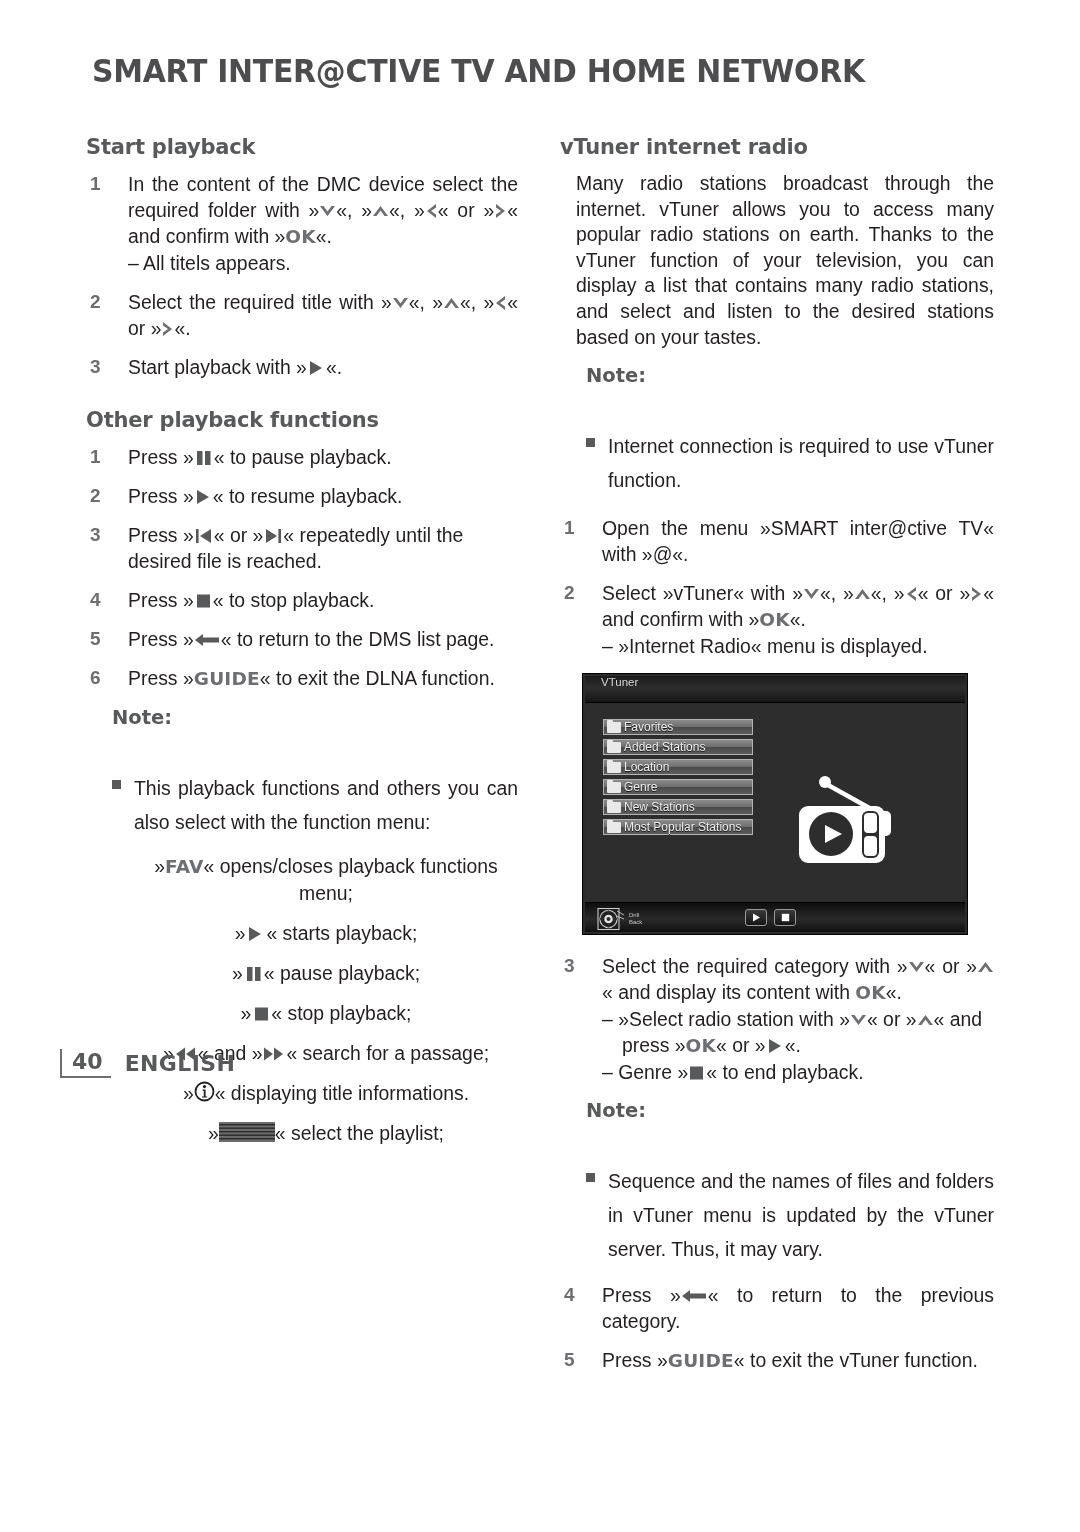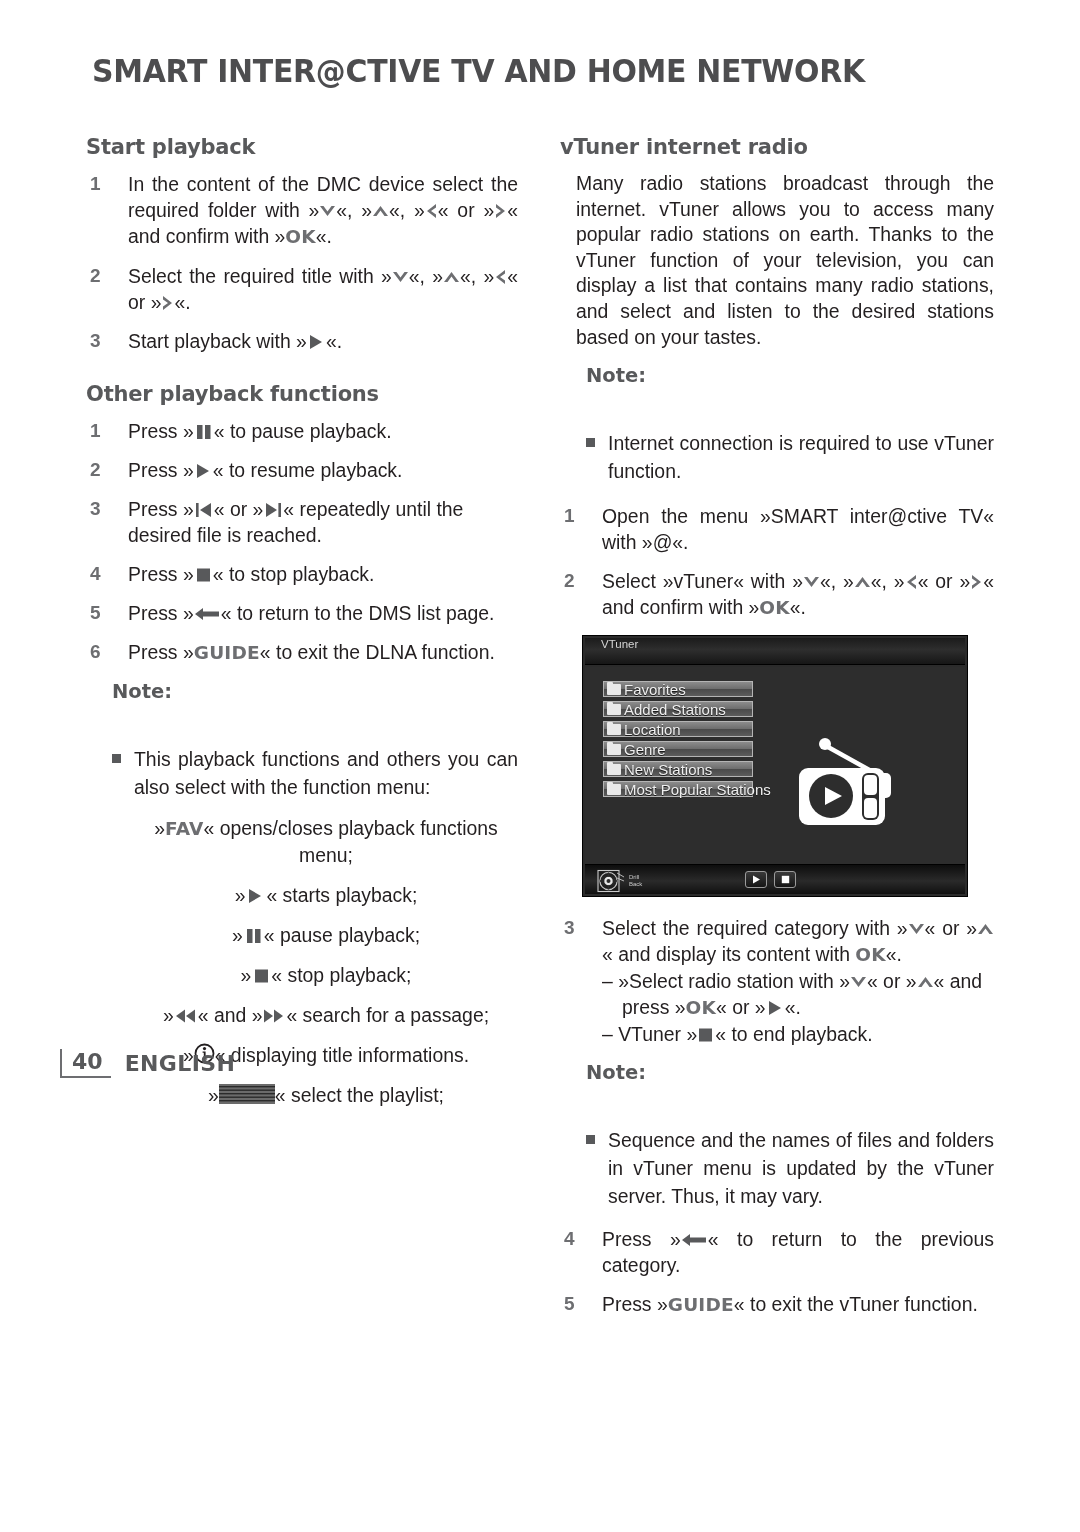--- a/index.html
+++ b/index.html
@@ -92,21 +92,21 @@
   .note { margin: 14px 0 6px 0; padding-left: 26px; }
   .note .note-title {
     font-size: 19.5px; font-weight: bold; color:#58595b;
     font-family: "DejaVu Sans", sans-serif;
     margin-bottom: 2px;
   }
   .note .bullet-line {
     position: relative;
     padding-left: 22px;
     font-size: 19.4px;
-    line-height: 28px;
+    line-height: 34px;
     text-align: justify;
     margin-top: 42px;
   }
   .note .bullet-line .sq {
     position:absolute; left:0; top:9px;
     width: 9px; height: 9px; background: #58595b; display:inline-block;
   }
   .note .plain-line {
     padding-left: 22px;
     font-size: 19.4px;
@@ -164,21 +164,21 @@
     width: 14px; height: 11px; margin-right: 3px; flex:0 0 auto;
     background: #e9e9e9;
     border-radius: 1px;
     position: relative;
   }
   .tv-folder::before{
     content:""; position:absolute; left:0; top:-2px; width:6px; height:3px;
     background:#e9e9e9; border-radius:1px 1px 0 0;
   }
   .tv-item-label {
-    font-size: 15px; color: #efefef; white-space: nowrap;
+    font-size: 12px; color: #efefef; white-space: nowrap;
     font-family: "Liberation Sans", sans-serif;
     text-shadow: 0 1px 0 #1a1a1a;
   }
   .tv-radio { position:absolute; right: 52px; top: 68px; }
   .tv-bottombar {
     position:absolute; left:2px; bottom:2px; right:2px; height: 30px;
     background: linear-gradient(to bottom, #0d0d0d 0%, #2a2a2a 55%, #101010 100%);
     border-top: 1px solid #000;
   }
   .tv-drill { position:absolute; left: 12px; top: 4px; display:flex; align-items:center; }
@@ -234,20 +234,21 @@
           <span>In the content of the DMC device select the required folder with »</span><span class="ic"><svg width="17" height="15" viewBox="0 0 17 15">
                 <path d="M1 2 L8.5 12 L16 2 L12.5 2 L8.5 7.5 L4.5 2 Z" fill="#6d6e71"></path>
               </svg></span><span>«, »</span><span class="ic"><svg width="17" height="15" viewBox="0 0 17 15">
                 <path d="M1 12 L8.5 2 L16 12 L12.5 12 L8.5 6.5 L4.5 12 Z" fill="#6d6e71"></path>
               </svg></span><span>«, »</span><span class="ic"><svg width="13" height="16" viewBox="0 0 13 16">
                 <path d="M11 1 L2 8 L11 15 L11 11.5 L6 8 L11 4.5 Z" fill="#6d6e71"></path>
               </svg></span><span>« or »</span><span class="ic"><svg width="13" height="16" viewBox="0 0 13 16">
                 <path d="M2 1 L11 8 L2 15 L2 11.5 L7 8 L2 4.5 Z" fill="#6d6e71"></path>
               </svg></span><span>« and confirm with »</span><span class="kb">OK</span><span>«.</span>
         </span>
+        <span class="sub">– All titels appears.</span>
       </div>
 
       <div class="step justify">
         <span class="num">2</span>
         <span class="txt">
           <span>Select the required title with »</span><span class="ic"><svg width="17" height="15" viewBox="0 0 17 15">
                 <path d="M1 2 L8.5 12 L16 2 L12.5 2 L8.5 7.5 L4.5 2 Z" fill="#6d6e71"></path>
               </svg></span><span>«, »</span><span class="ic"><svg width="17" height="15" viewBox="0 0 17 15">
                 <path d="M1 12 L8.5 2 L16 12 L12.5 12 L8.5 6.5 L4.5 12 Z" fill="#6d6e71"></path>
               </svg></span><span>«, »</span><span class="ic"><svg width="13" height="16" viewBox="0 0 13 16">
@@ -401,20 +402,21 @@
           <span>Select »vTuner« with »</span><span class="ic"><svg width="17" height="15" viewBox="0 0 17 15">
                 <path d="M1 2 L8.5 12 L16 2 L12.5 2 L8.5 7.5 L4.5 2 Z" fill="#6d6e71"></path>
               </svg></span><span>«, »</span><span class="ic"><svg width="17" height="15" viewBox="0 0 17 15">
                 <path d="M1 12 L8.5 2 L16 12 L12.5 12 L8.5 6.5 L4.5 12 Z" fill="#6d6e71"></path>
               </svg></span><span>«, »</span><span class="ic"><svg width="13" height="16" viewBox="0 0 13 16">
                 <path d="M11 1 L2 8 L11 15 L11 11.5 L6 8 L11 4.5 Z" fill="#6d6e71"></path>
               </svg></span><span>« or »</span><span class="ic"><svg width="13" height="16" viewBox="0 0 13 16">
                 <path d="M2 1 L11 8 L2 15 L2 11.5 L7 8 L2 4.5 Z" fill="#6d6e71"></path>
               </svg></span><span>« and confirm with »</span><span class="kb">OK</span><span>«.</span>
         </span>
+        <span class="sub">– »Internet Radio« menu is displayed.</span>
       </div>
 
       <div class="tvshot">
         <div class="tv-titlebar"></div>
         <div class="tv-title">VTuner</div>
 
         <div class="tv-body">
           <div class="tv-menu">
             <div class="tv-updot"></div>
             <div class="tv-item">
@@ -505,21 +507,21 @@
         <span class="sub">
           <span>– »Select radio station with »</span><span class="ic"><svg width="17" height="15" viewBox="0 0 17 15">
                 <path d="M1 2 L8.5 12 L16 2 L12.5 2 L8.5 7.5 L4.5 2 Z" fill="#6d6e71"></path>
               </svg></span><span>« or »</span><span class="ic"><svg width="17" height="15" viewBox="0 0 17 15">
                 <path d="M1 12 L8.5 2 L16 12 L12.5 12 L8.5 6.5 L4.5 12 Z" fill="#6d6e71"></path>
               </svg></span><span>« and press »</span><span class="kb">OK</span><span>« or »</span><span class="ic"><svg width="19" height="16" viewBox="0 0 19 16">
                 <path d="M3 1 L15 8 L3 15 Z" fill="#58595b"></path>
               </svg></span><span>«.</span>
         </span>
         <span class="sub">
-          <span>– VTuner »</span><span class="ic"><svg width="18" height="16" viewBox="0 0 18 16">
+          <span>– Genre »</span><span class="ic"><svg width="18" height="16" viewBox="0 0 18 16">
                 <rect x="2" y="1.5" width="13" height="13" fill="#58595b"></rect>
               </svg></span><span>« to end playback.</span>
         </span>
       </div>
 
       <div class="note">
         <div class="note-title">Note:</div>
         <div class="bullet-line">
           <span class="sq"></span><span>Sequence and the names of files and folders in vTuner menu is updated by the vTuner server. Thus, it may vary.</span>
         </div>

